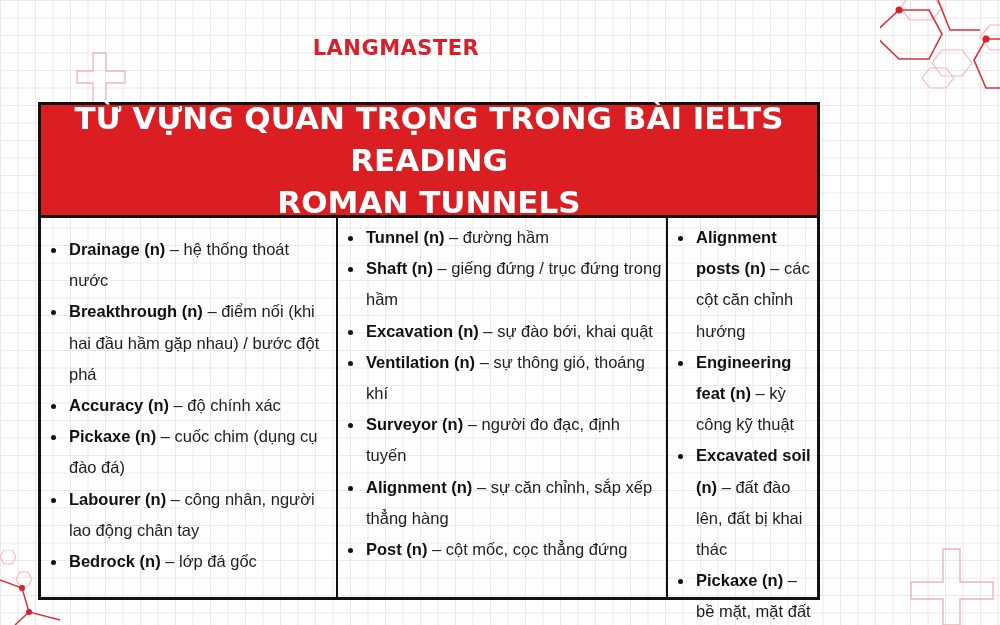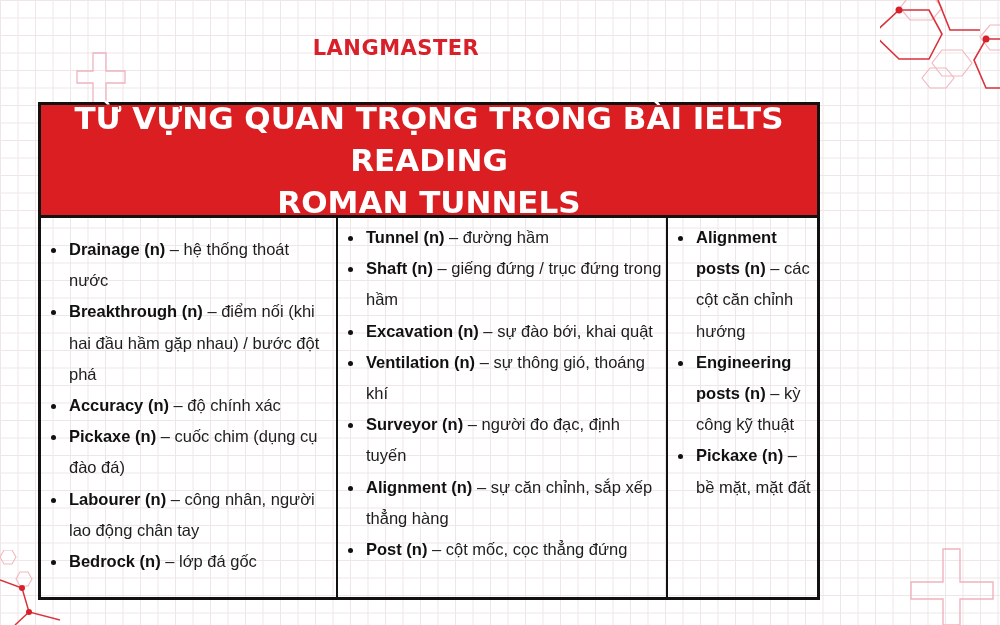--- a/index.html
+++ b/index.html
@@ -120,18 +120,19 @@
         <li><span class="term">Ventilation (n)</span><span> – sự thông gió, thoáng khí</span></li>
         <li><span class="term">Surveyor (n)</span><span> – người đo đạc, định tuyến</span></li>
         <li><span class="term">Alignment (n)</span><span> – sự căn chỉnh, sắp xếp thẳng hàng</span></li>
         <li><span class="term">Post (n)</span><span> – cột mốc, cọc thẳng đứng</span></li>
       </ul>
     </div>
 
     <div class="col c3">
       <ul style="top:4px">
         <li><span class="term">Alignment posts (n)</span><span> – các cột căn chỉnh hướng</span></li>
-        <li><span class="term">Engineering posts (n)</span><span> – kỳ công kỹ thuật</span></li>
+        <li><span class="term">Engineering feat (n)</span><span> – kỳ công kỹ thuật</span></li>
+        <li><span class="term">Excavated soil (n)</span><span> – đất đào lên, đất bị khai thác</span></li>
         <li><span class="term">Pickaxe (n)</span><span> – bề mặt, mặt đất</span></li>
       </ul>
     </div>
   </div>
 </div>
 
 </body></html>

